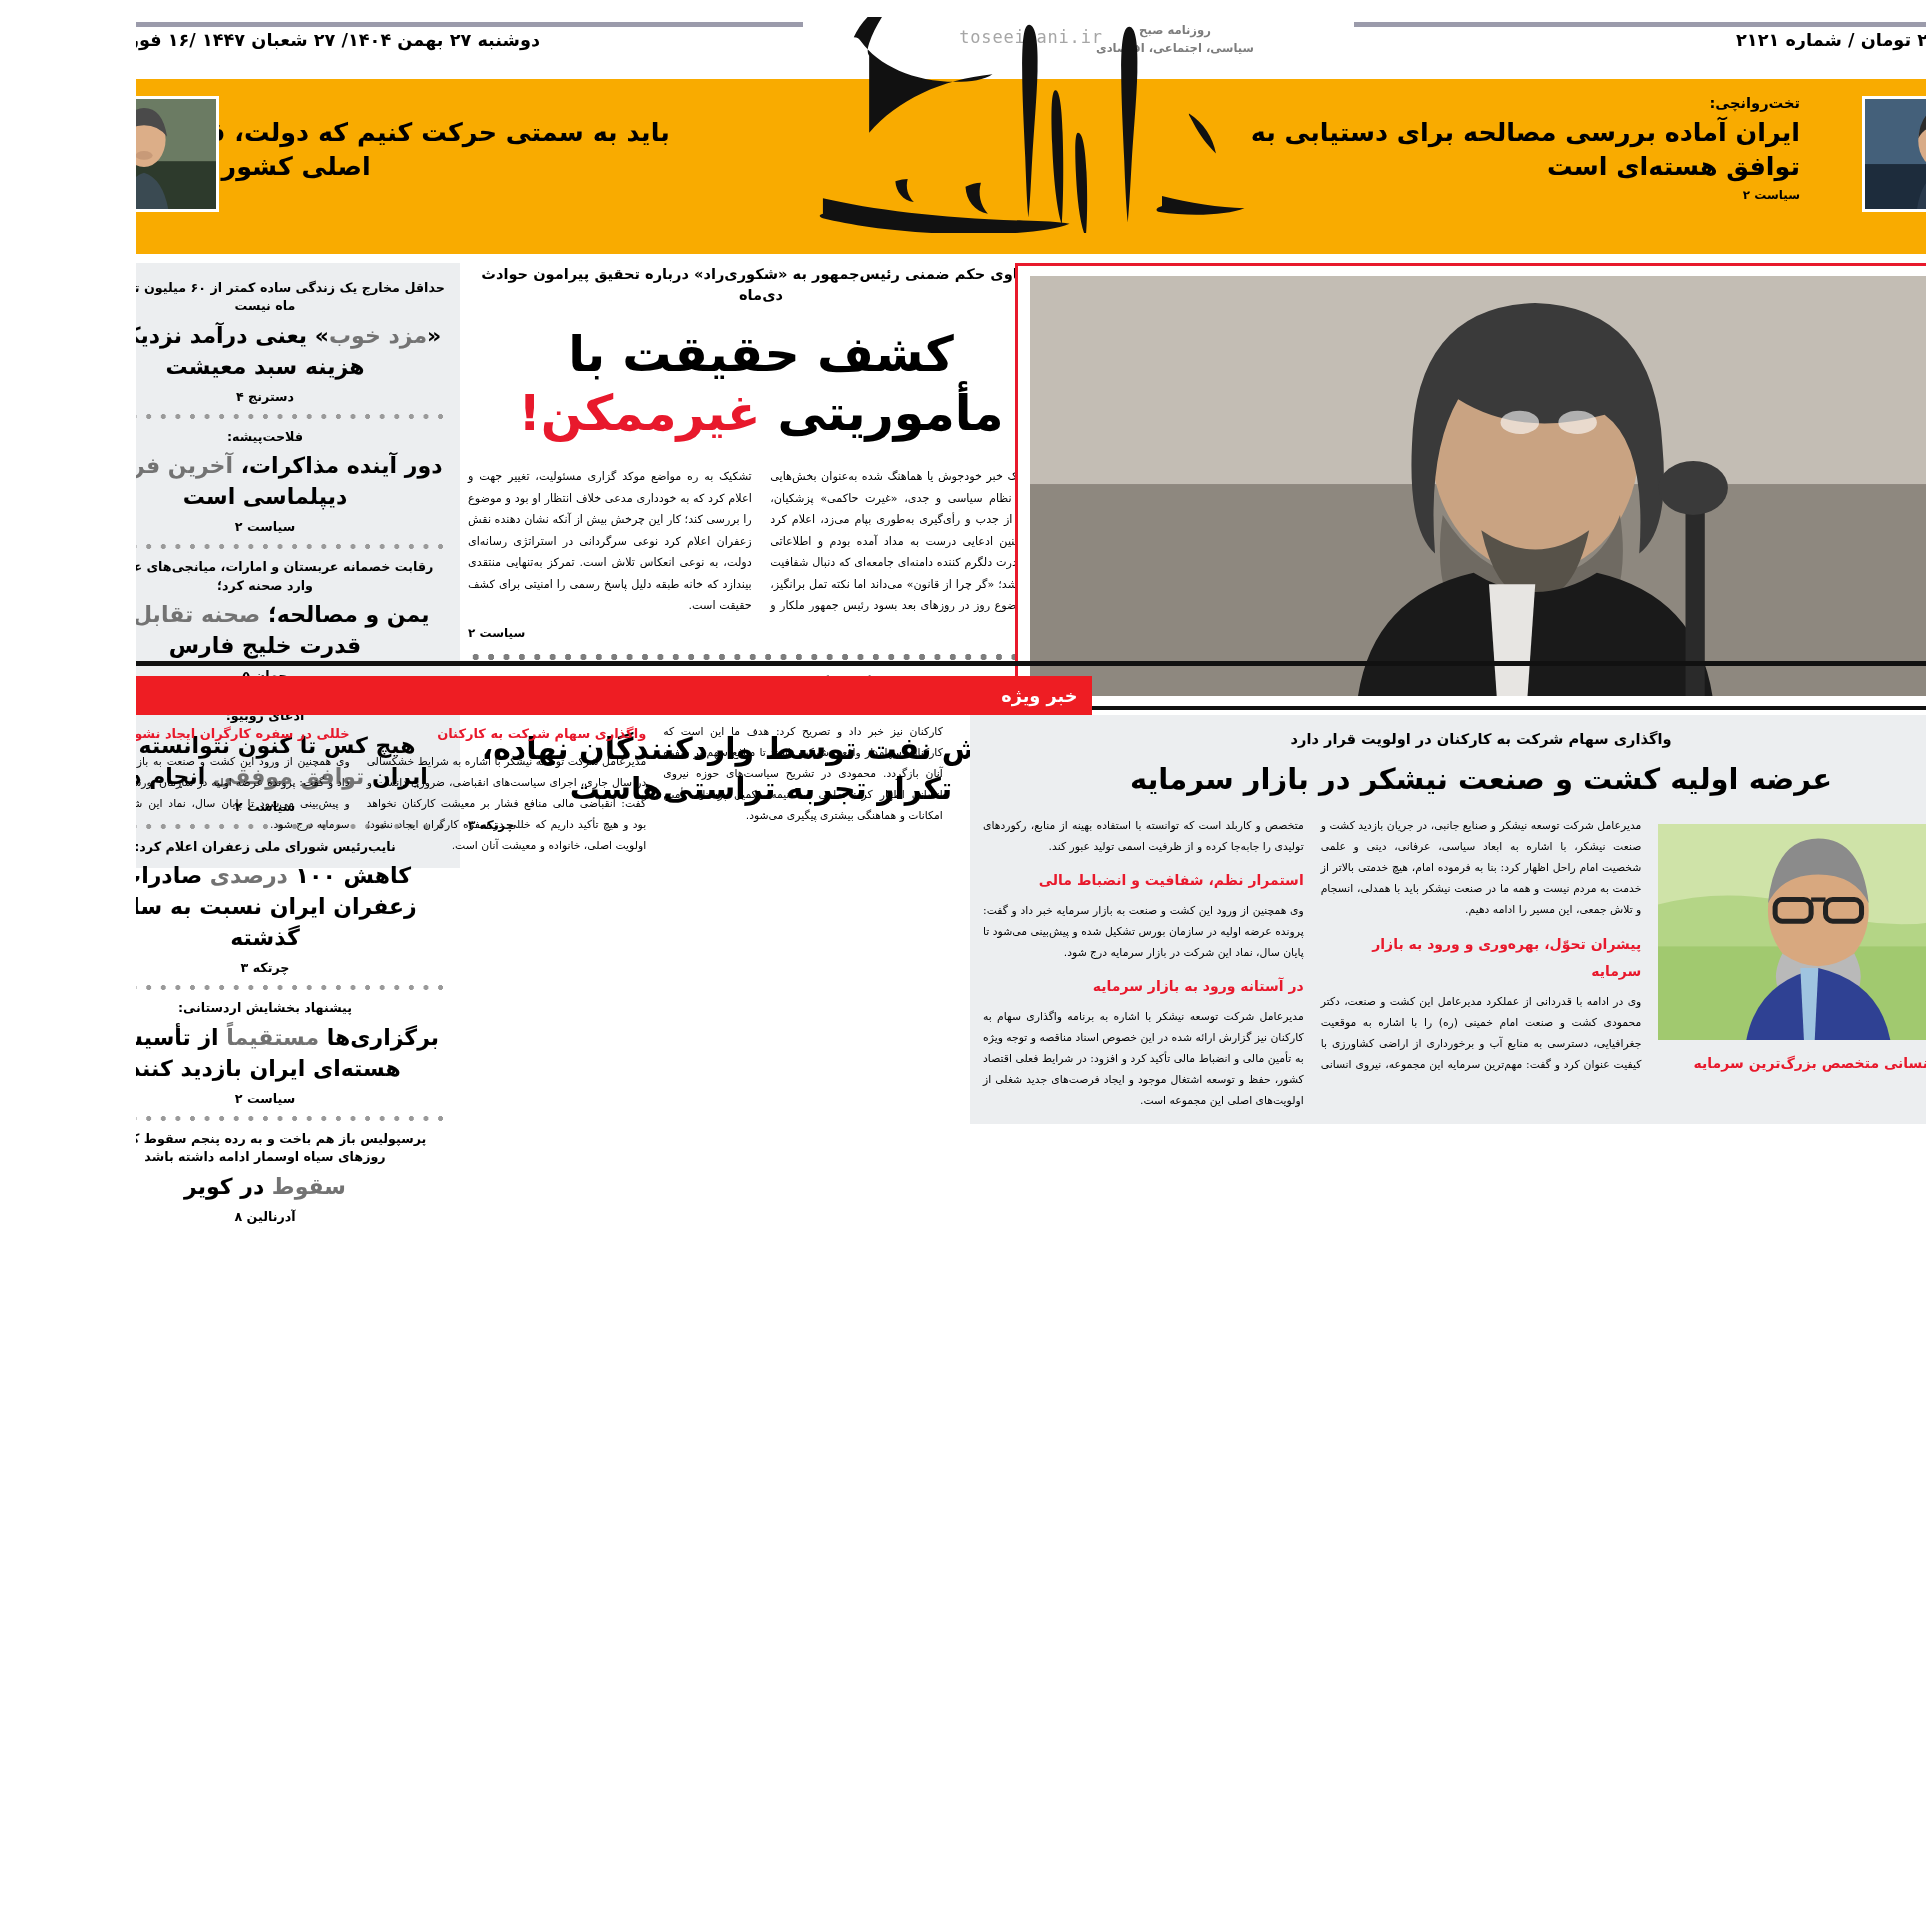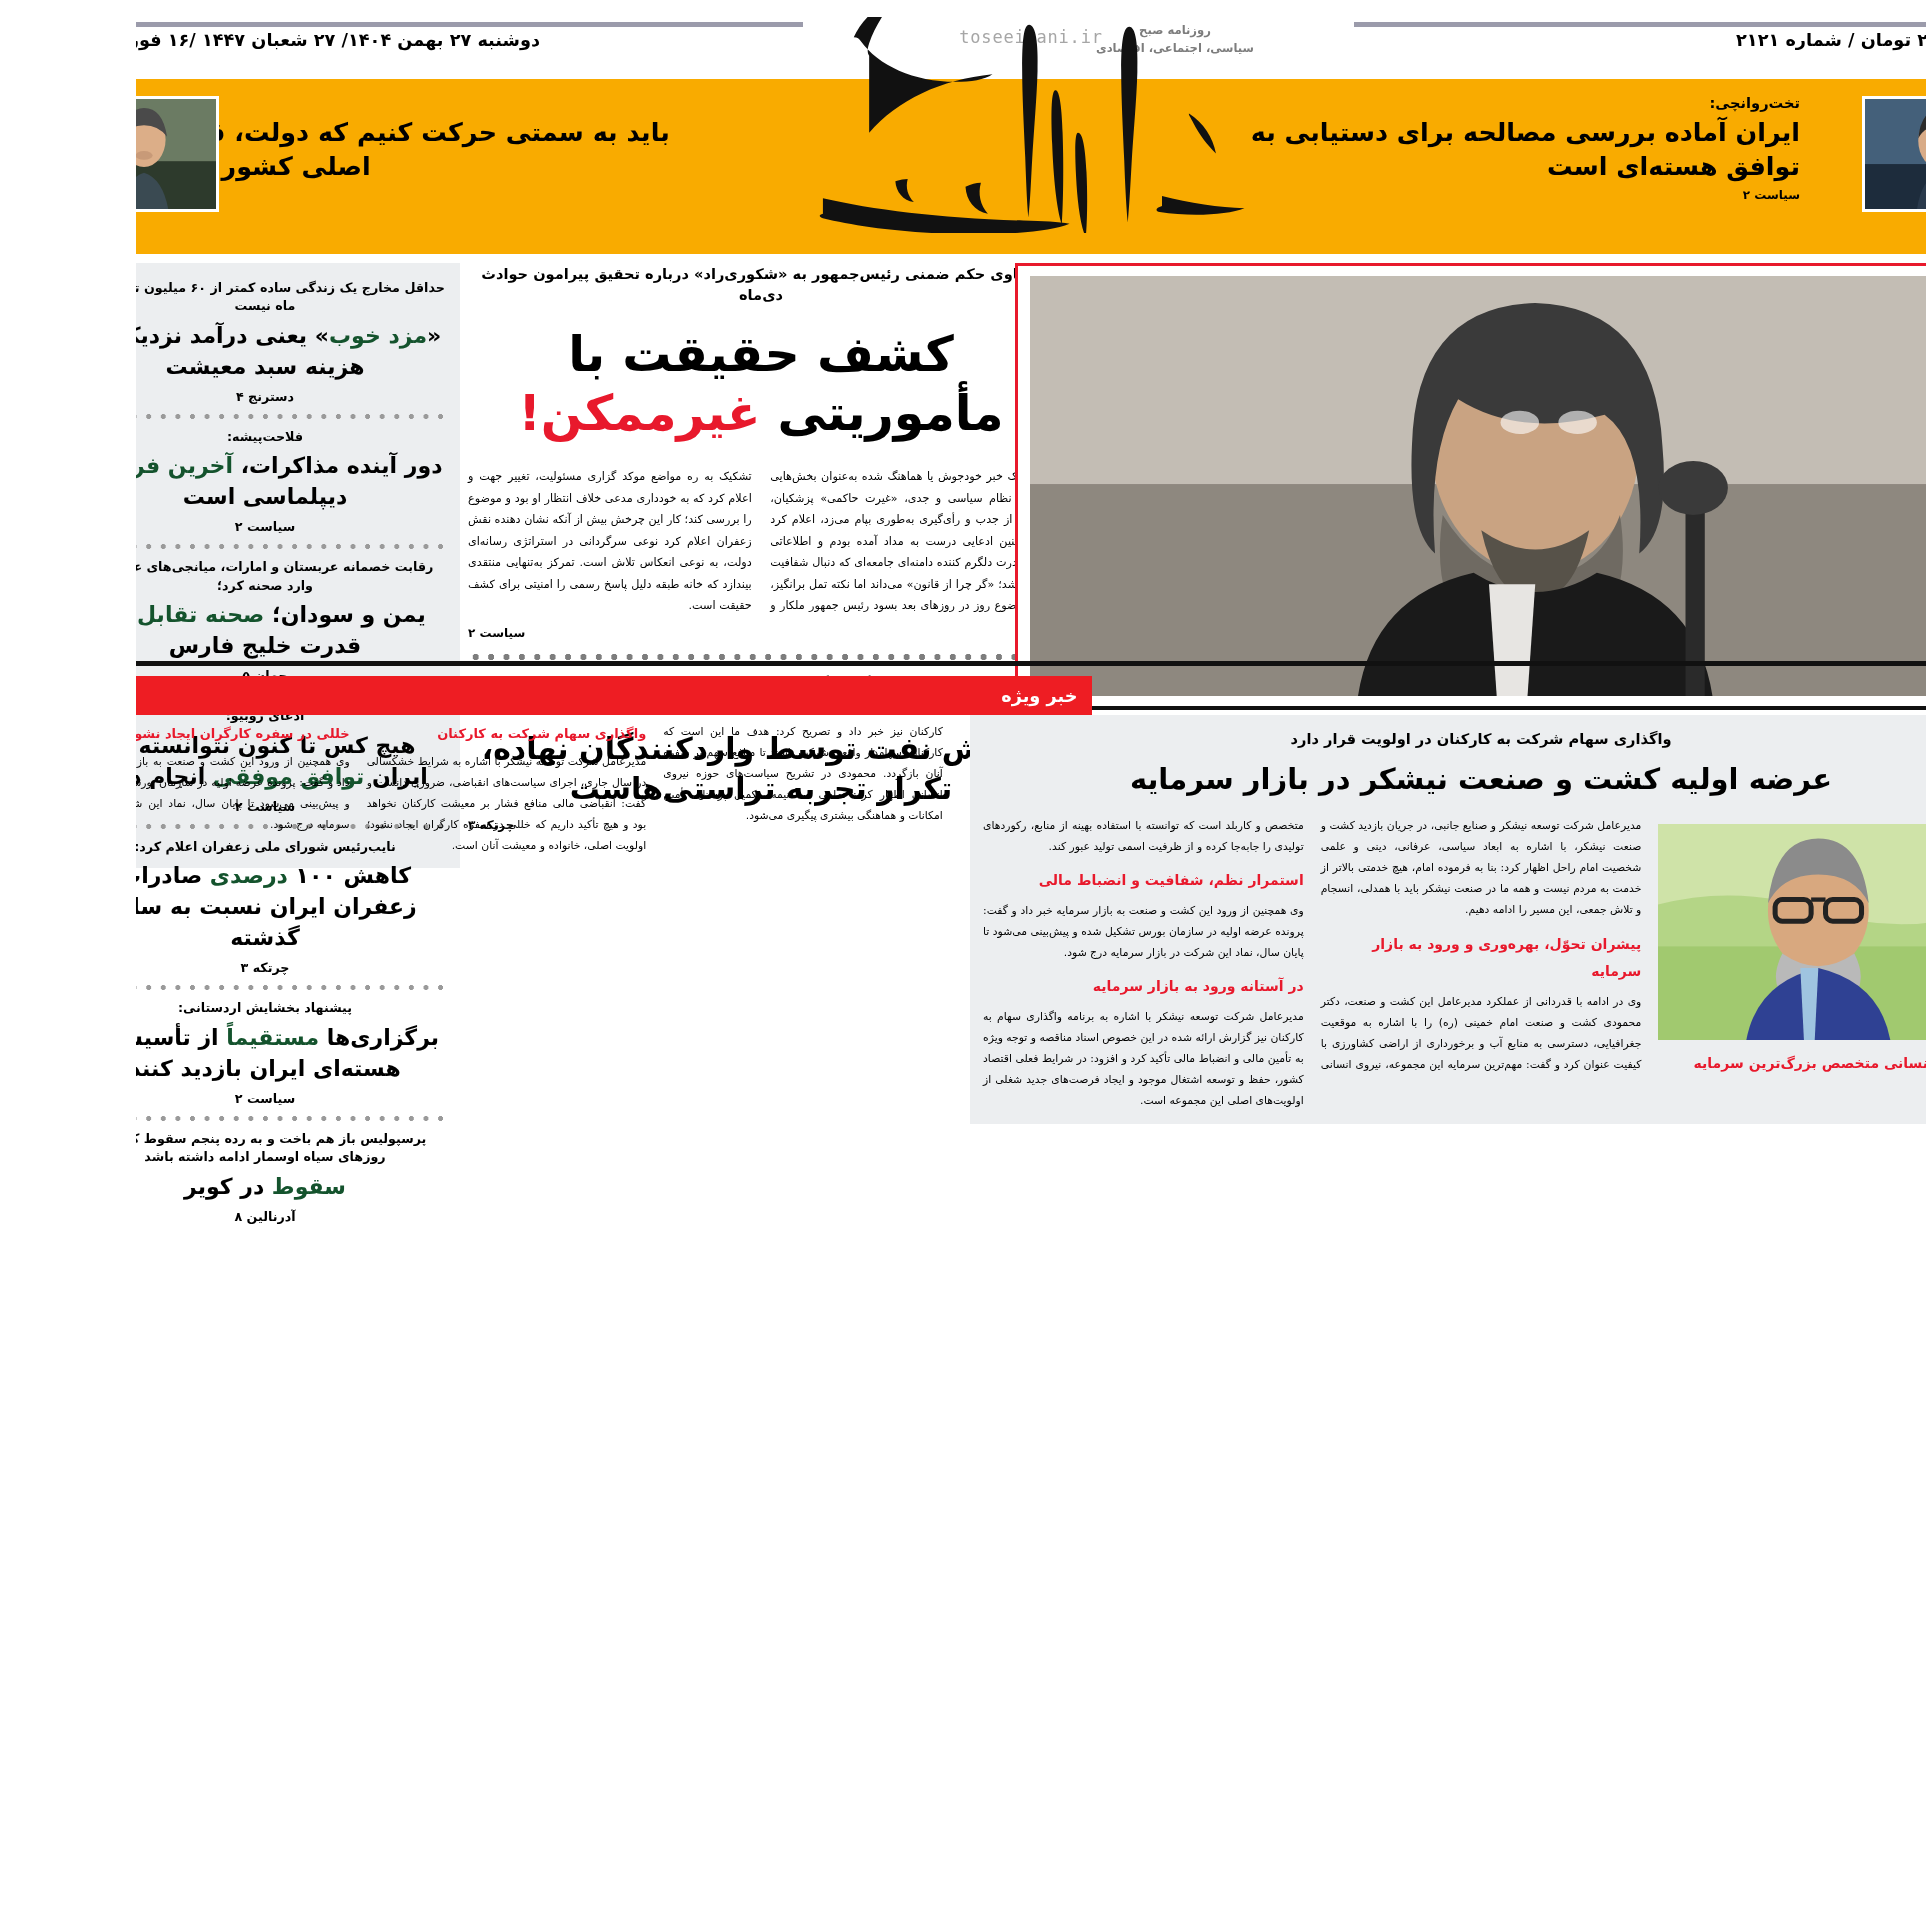--- a/index.html
+++ b/index.html
@@ -49,21 +49,21 @@
 
   
   .topzone{position:relative;height:624px;background:#fff;padding:0;}
 
   
   .sidebar{position:absolute;left:70px;top:8.5px;width:390px;height:605px;
            background:#eceef0;padding:9.2px 13px 0 13px;}
   .sb-item{padding:7px 1.5px 6.2px 1.5px;text-align:center;}
   .sb-kicker{font-size:12.7px;font-weight:700;line-height:1.45;margin-bottom:5.4px;}
   .sb-title{font-size:22px;font-weight:800;line-height:1.4;}
-  .sb-title .hl{color:#14532d;}
+  .sb-title .hl{color:#737373;}
   .sb-sec{font-size:12.7px;font-weight:700;margin-top:6.2px;}
   .sb-dots{height:5.4px;margin:3.9px 0 1.5px;
     background-image:radial-gradient(circle,#9a9a9a 34%,transparent 36%);
     background-size:14.6px 5.4px;background-repeat:repeat-x;}
 
   
   .midcol{position:absolute;left:468px;top:8.5px;width:586px;}
   .mid-kicker{font-size:14.6px;font-weight:700;line-height:1.5;text-align:center;}
   .mid-title{font-size:49px;font-weight:900;line-height:1.2;text-align:center;
              margin-top:20px;letter-spacing:-0.8px;}
@@ -196,21 +196,21 @@
 
       <div class="sb-item">
         <div class="sb-kicker">فلاحت‌پیشه:</div>
         <div class="sb-title"><span>دور آینده مذاکرات، </span><span class="hl">آخرین فرصت</span><span> دیپلماسی است</span></div>
         <div class="sb-sec">سیاست ۲</div>
       </div>
       <div class="sb-dots"></div>
 
       <div class="sb-item">
         <div class="sb-kicker">رقابت خصمانه عربستان و امارات، میانجی‌های عرب را وارد صحنه کرد؛</div>
-        <div class="sb-title"><span>یمن و سودان؛ </span><span class="hl">صحنه تقابل</span><span> دو قدرت خلیج فارس</span></div>
+        <div class="sb-title"><span>یمن و مصالحه؛ </span><span class="hl">صحنه تقابل</span><span> دو قدرت خلیج فارس</span></div>
         <div class="sb-sec">جهان ۵</div>
       </div>
       <div class="sb-dots"></div>
 
       <div class="sb-item">
         <div class="sb-kicker">ادعای روبیو:</div>
         <div class="sb-title"><span>هیچ کس تا کنون نتوانسته با ایران </span><span class="hl">توافق موفقی</span><span> انجام دهد</span></div>
         <div class="sb-sec">سیاست ۲</div>
       </div>
       <div class="sb-dots"></div>

